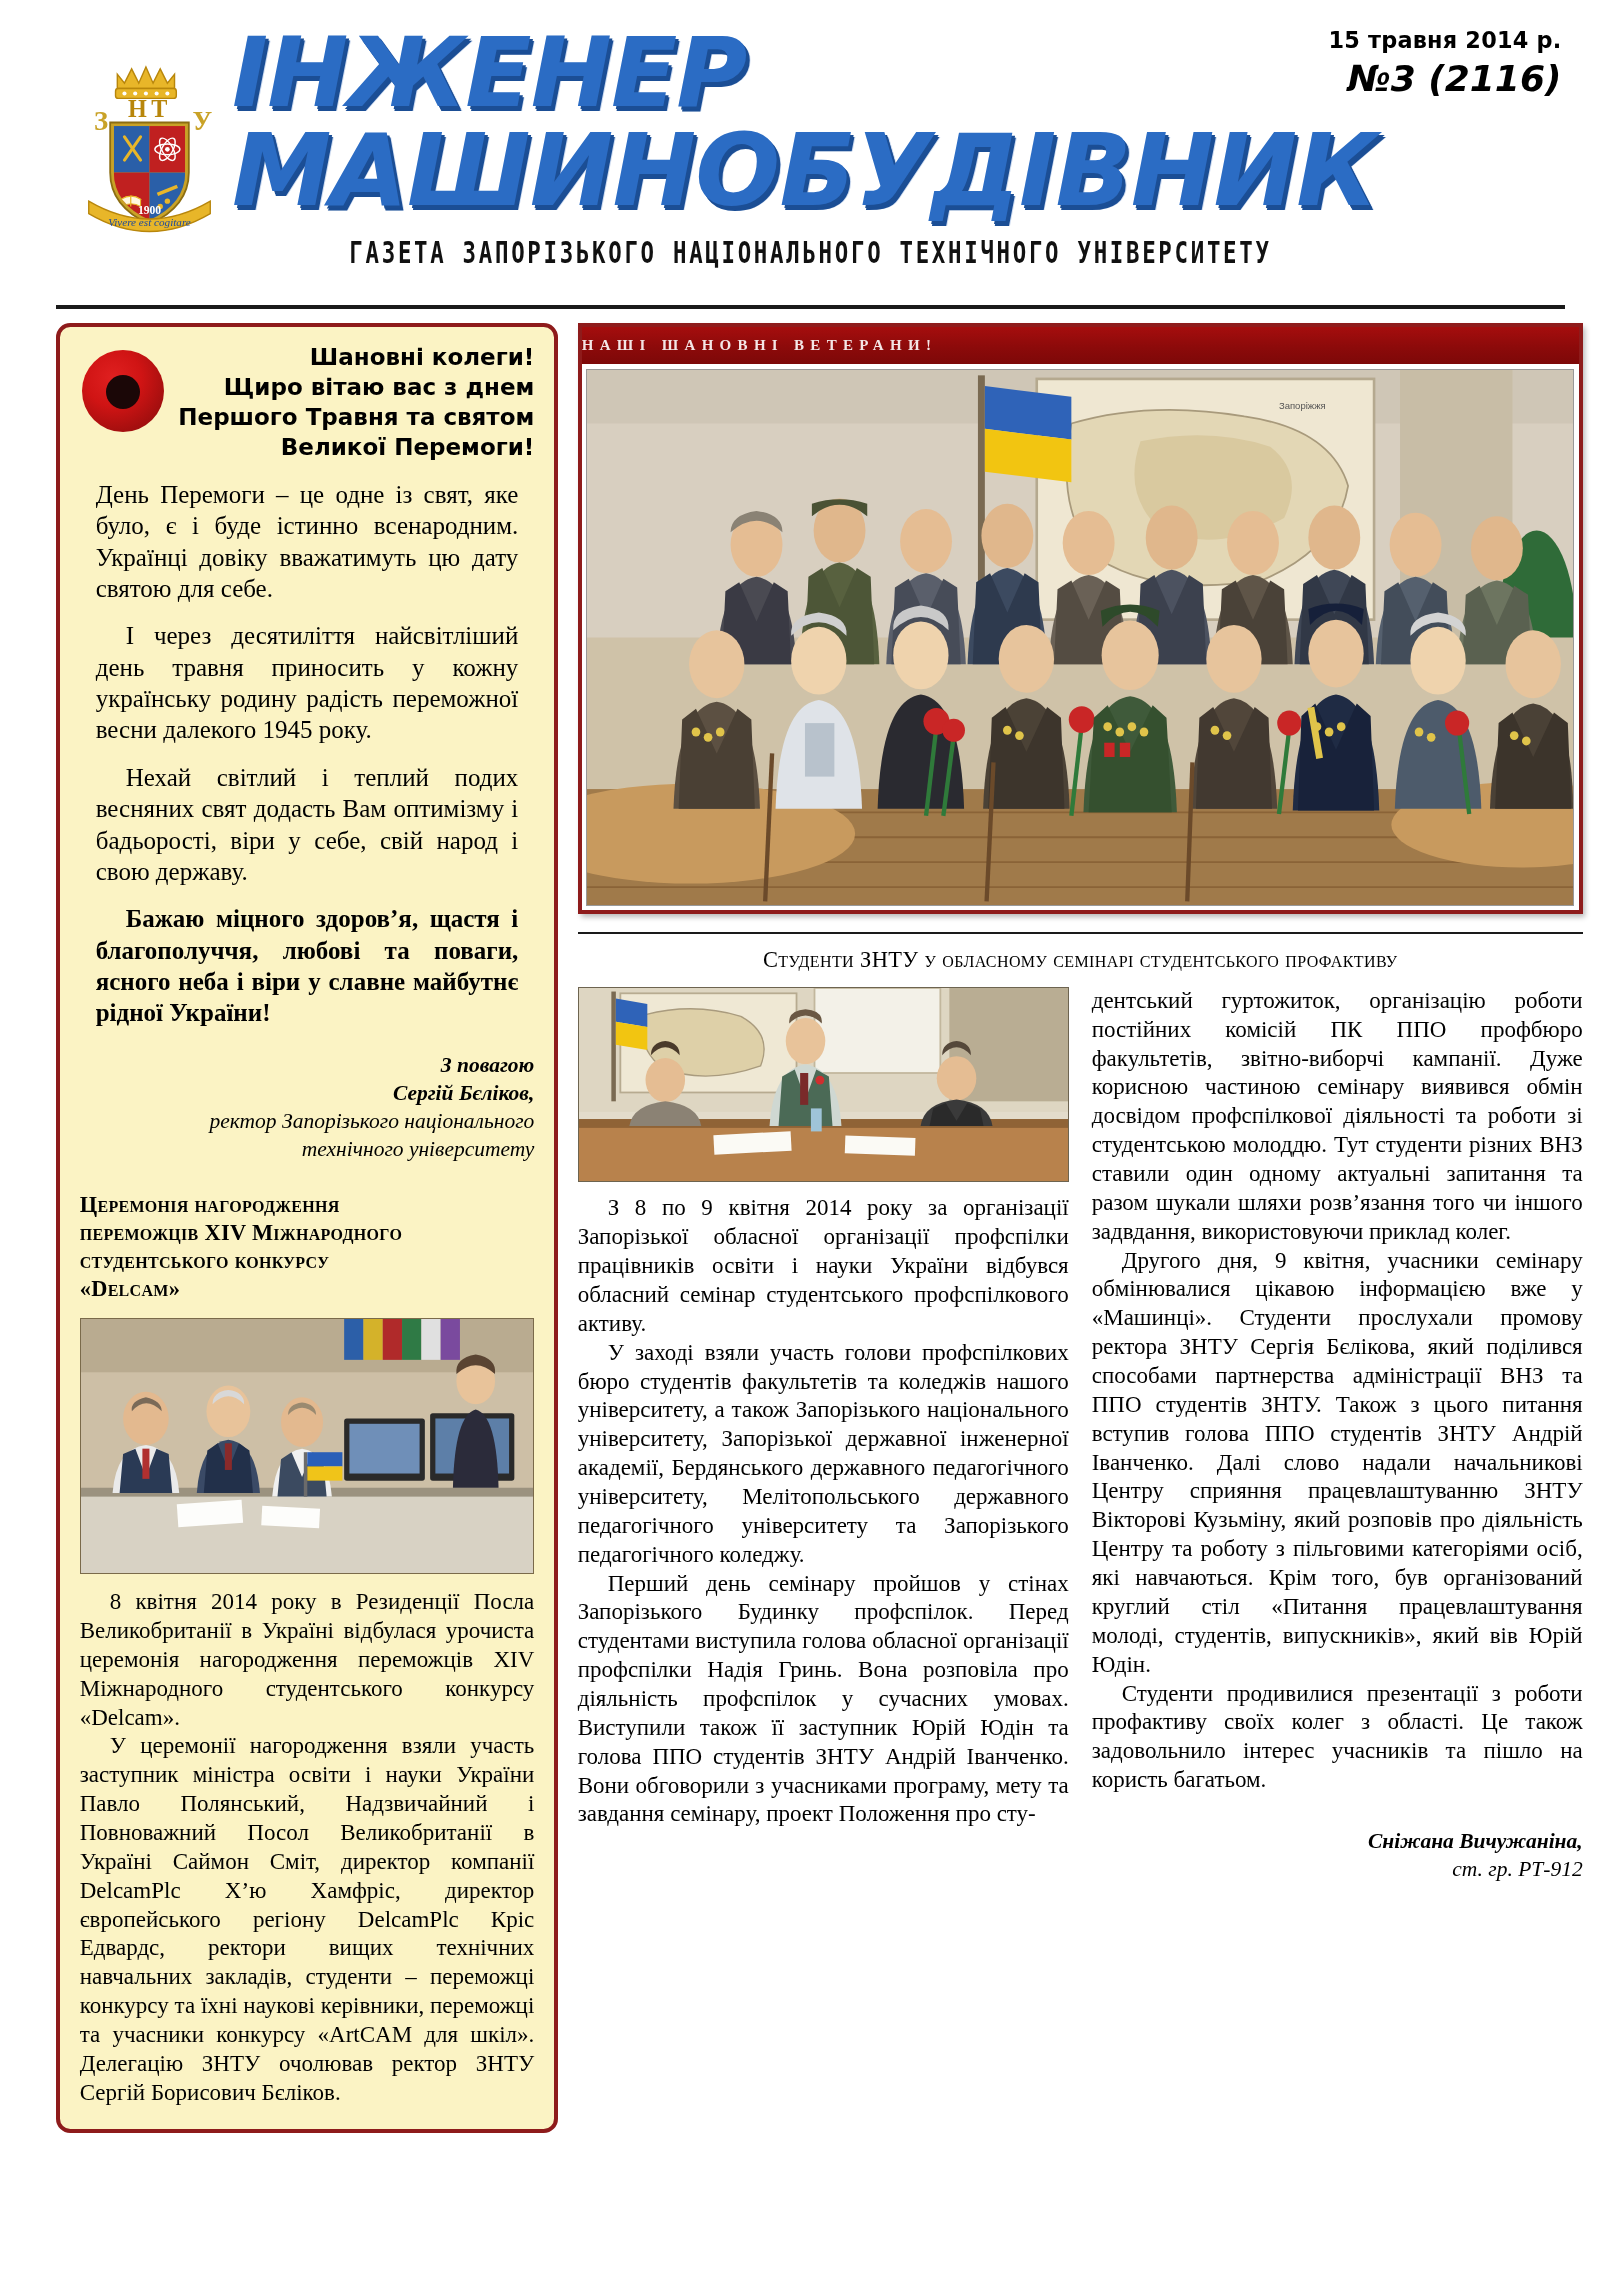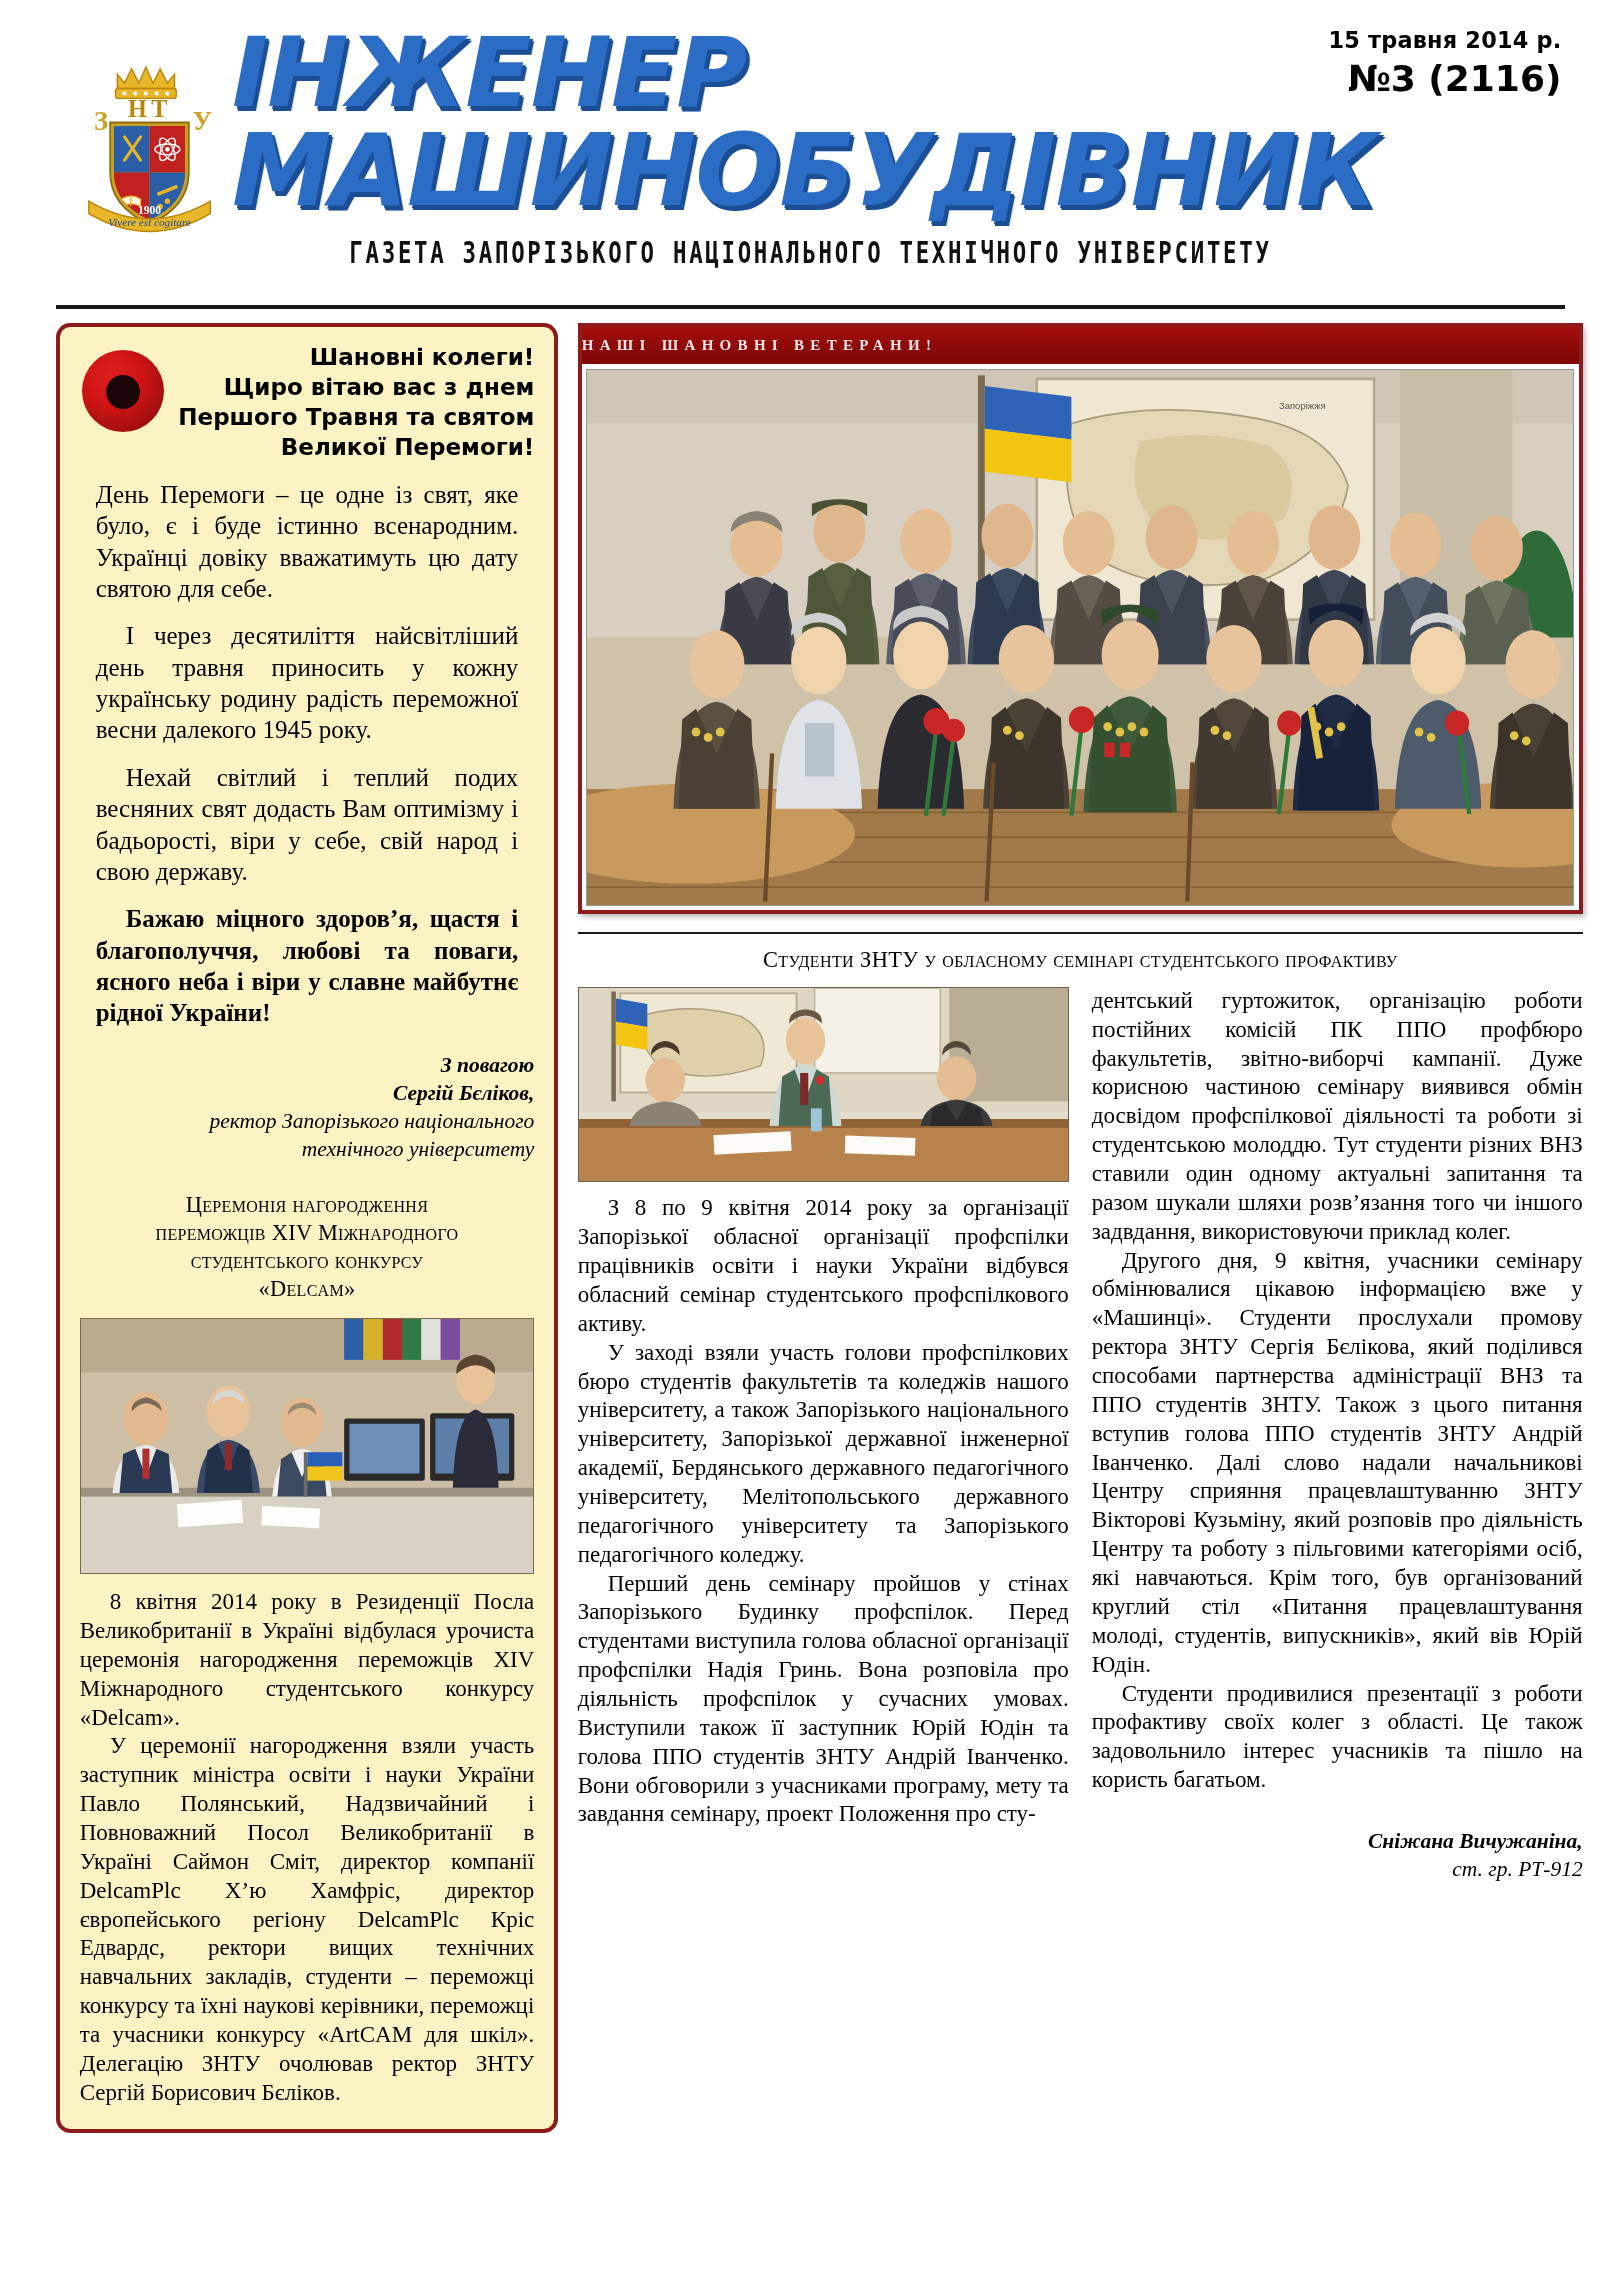--- a/index.html
+++ b/index.html
@@ -70,21 +70,21 @@
     position: absolute;
     right: 3.6px;
     top: 27px;
     text-align: right;
     font-family: "DejaVu Sans", sans-serif;
     font-weight: 700;
     color: #000;
     z-index: 5;
   }
   .issue-date { font-size: 22.4px; letter-spacing: 0.2px; }
-  .issue-number { font-size: 36px; margin-top: 5.4px; }
+  .issue-number { font-size: 36px; margin-top: 5.4px; font-style: italic; }
 
   .subtitle {
     position: absolute;
     left: 0;
     right: 0;
     top: 235px;
     text-align: center;
     font-family: "DejaVu Sans Mono", monospace;
     font-weight: 700;
     font-size: 22.4px;
@@ -160,23 +160,22 @@
     text-align: right;
     margin-top: 23px;
     font-size: 21.5px;
     line-height: 1.3;
   }
   .sig .b { font-weight: 700; font-style: italic; }
   .sig .i { font-style: italic; }
 
   
   .delcam-head {
-    text-align: center;
     font-size: 22.4px;
-    font-weight: 400;
+    font-weight: 700;
     line-height: 1.26;
     margin: 27px 0 14.3px 0;
     font-variant: small-caps;
     letter-spacing: 0.3px;
   }
   .delcam-photo {
     width: 100%;
     height: 256px;
     border: 1.8px solid #7a6a4a;
     box-sizing: border-box;

